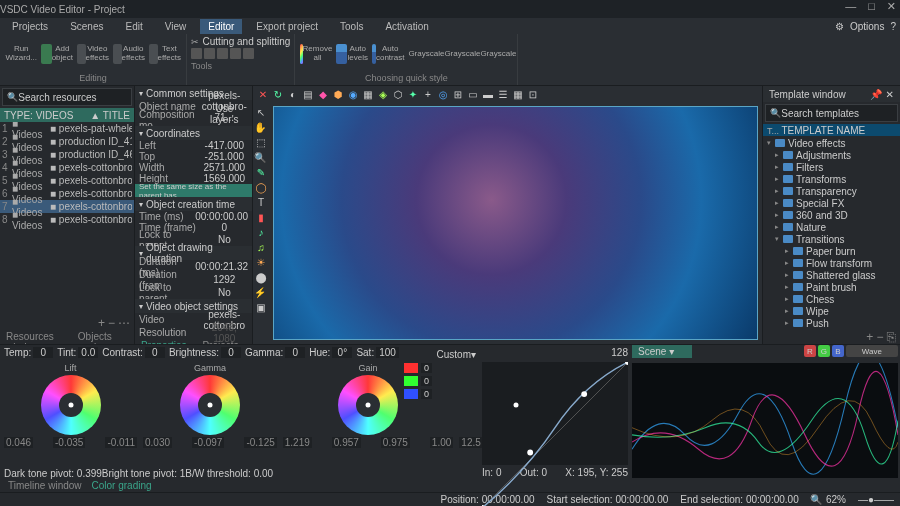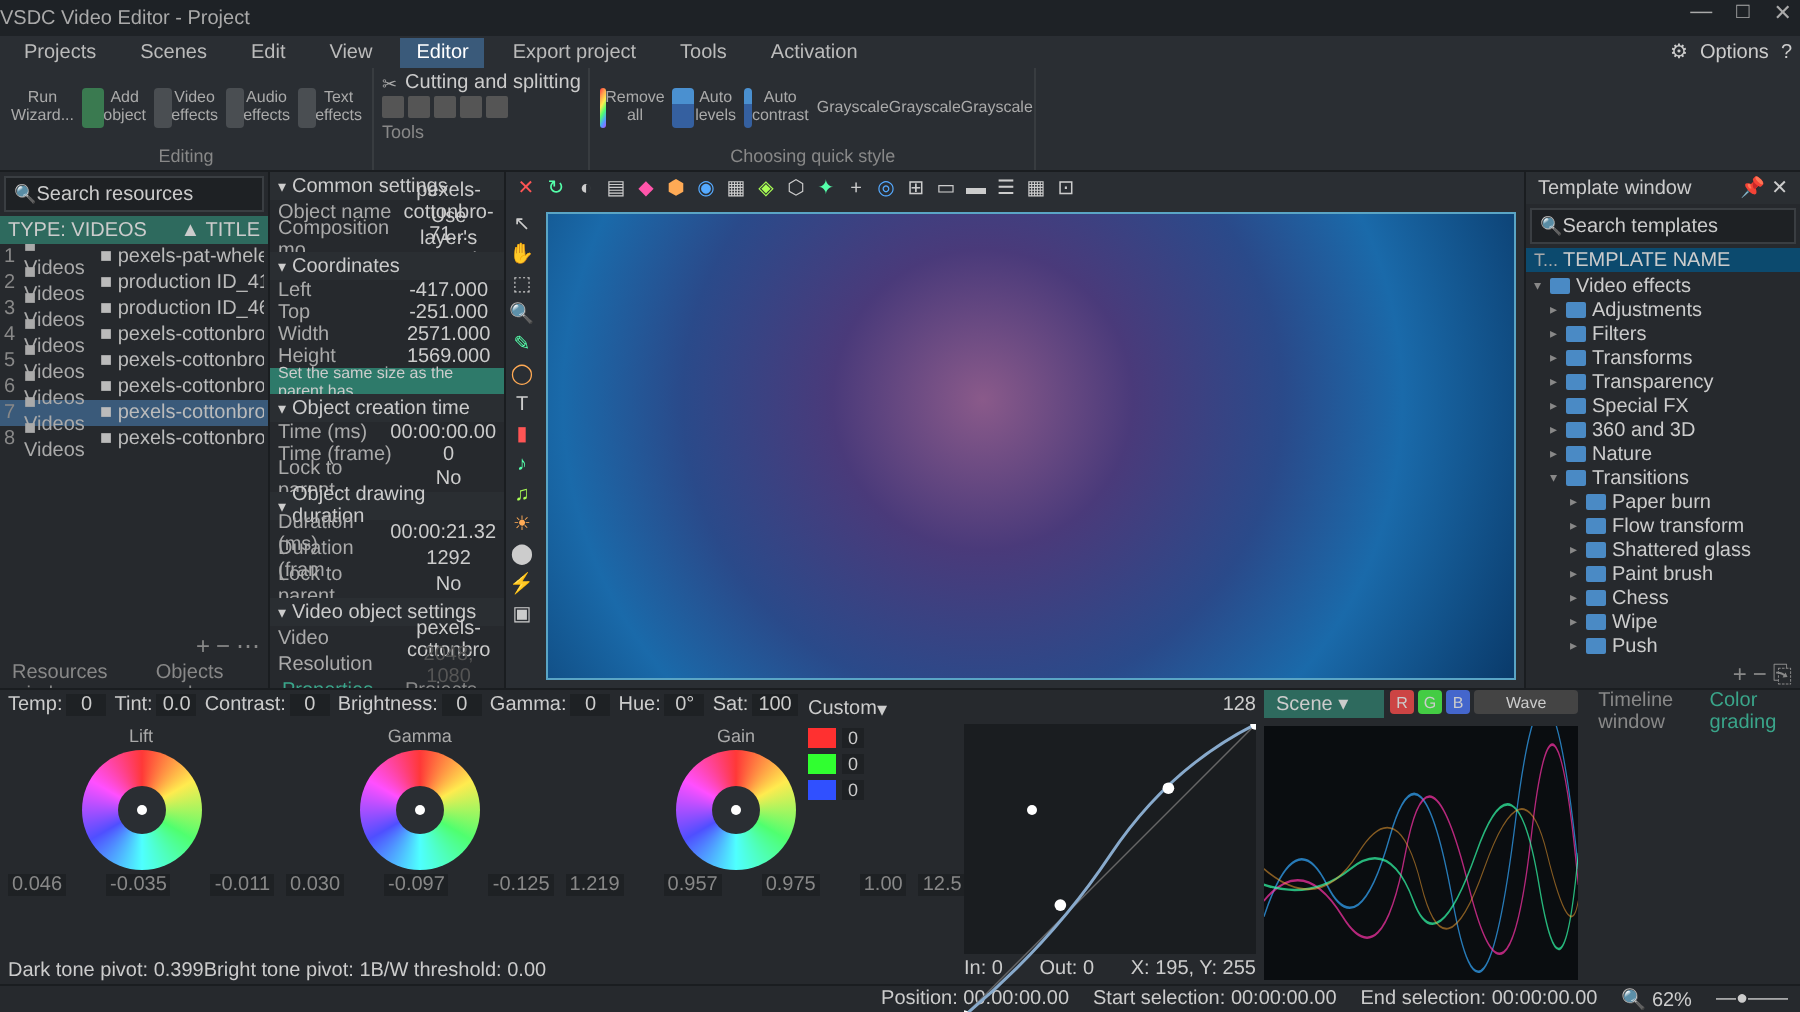--- a/index.html
+++ b/index.html
@@ -60,21 +60,21 @@
 .canvas{flex:1;margin:4px;background:radial-gradient(circle at 45% 40%,#8a5a8a 0%,#4a3a7a 25%,#2a4a8a 50%,#1a6aaa 70%,#0a3a6a 100%);position:relative;border:1px solid #5aa5c5}
 .rightpanel{width:138px;background:#26292d;display:flex;flex-direction:column;border-left:1px solid #1a1d20}
 .rphdr{height:16px;background:#2a2e32;padding:2px 6px;font-size:10px;display:flex;justify-content:space-between;align-items:center}
 .treehdr{height:12px;padding:1px 4px;font-size:9px;color:#aaa;background:#0c4a6e}
 .tree{flex:1;overflow:hidden;padding:1px 0}
 .treeitem{display:flex;align-items:center;height:12px;font-size:9px;padding-left:4px}
 .treeitem .arr{width:8px;font-size:7px;color:#888}
 .treeitem .ico{width:10px;height:8px;background:#4a8ac5;margin-right:3px;border-radius:1px}
 .treeitem.l1{padding-left:12px}
 .treeitem.l2{padding-left:22px}
-.bottompanel{height:148px;background:#26292d;border-top:1px solid #1a1d20;display:flex;flex-direction:row}
+.bottompanel{height:148px;background:#26292d;border-top:1px solid #1a1d20;display:flex;flex-direction:column}
 .bpcontent{flex:1;display:flex}
 .colorpanel{width:400px;display:flex;flex-direction:column}
 .cpctrls{height:14px;display:flex;gap:4px;padding:1px 4px;align-items:center;font-size:9px}
 .cpctrls .ctrl{display:flex;align-items:center;gap:2px}
 .cpctrls .val{background:#1e2124;padding:0 3px;min-width:20px;text-align:center}
 .wheels{flex:1;display:flex;gap:6px;padding:4px;justify-content:space-around}
 .wheel{display:flex;flex-direction:column;align-items:center;gap:2px}
 .wheel .label{font-size:9px;color:#aaa}
 .colorwheel{width:60px;height:60px;border-radius:50%;background:conic-gradient(#ff3838,#ffeb4f,#4fff6f,#4fffff,#4f4fff,#ff4fff,#ff3838);position:relative}
 .colorwheel::after{content:'';position:absolute;inset:18px;background:#2a2e33;border-radius:50%}
@@ -569,21 +569,21 @@
             </div>
           </div>
         </div>
       <div class="cpfooter">
         <span><span>Dark tone pivot:</span> <span>0.399</span></span>
         <span><span>Bright tone pivot:</span> <span>1</span></span>
         <span><span>B/W threshold:</span> <span>0.00</span></span>
       </div>
     </div>
     <div class="rgbpanel">
-      <div style="font-size:9px;display:flex;justify-content:flex-start">
+      <div style="font-size:9px;display:flex;justify-content:flex-end">
           <span>Custom</span>
           <span>▾</span>
         </div>
       <div class="rgbrow">
           <span class="sw r"></span>
           <span class="v">0</span>
         </div>
       <div class="rgbrow">
           <span class="sw g"></span>
           <span class="v">0</span>

